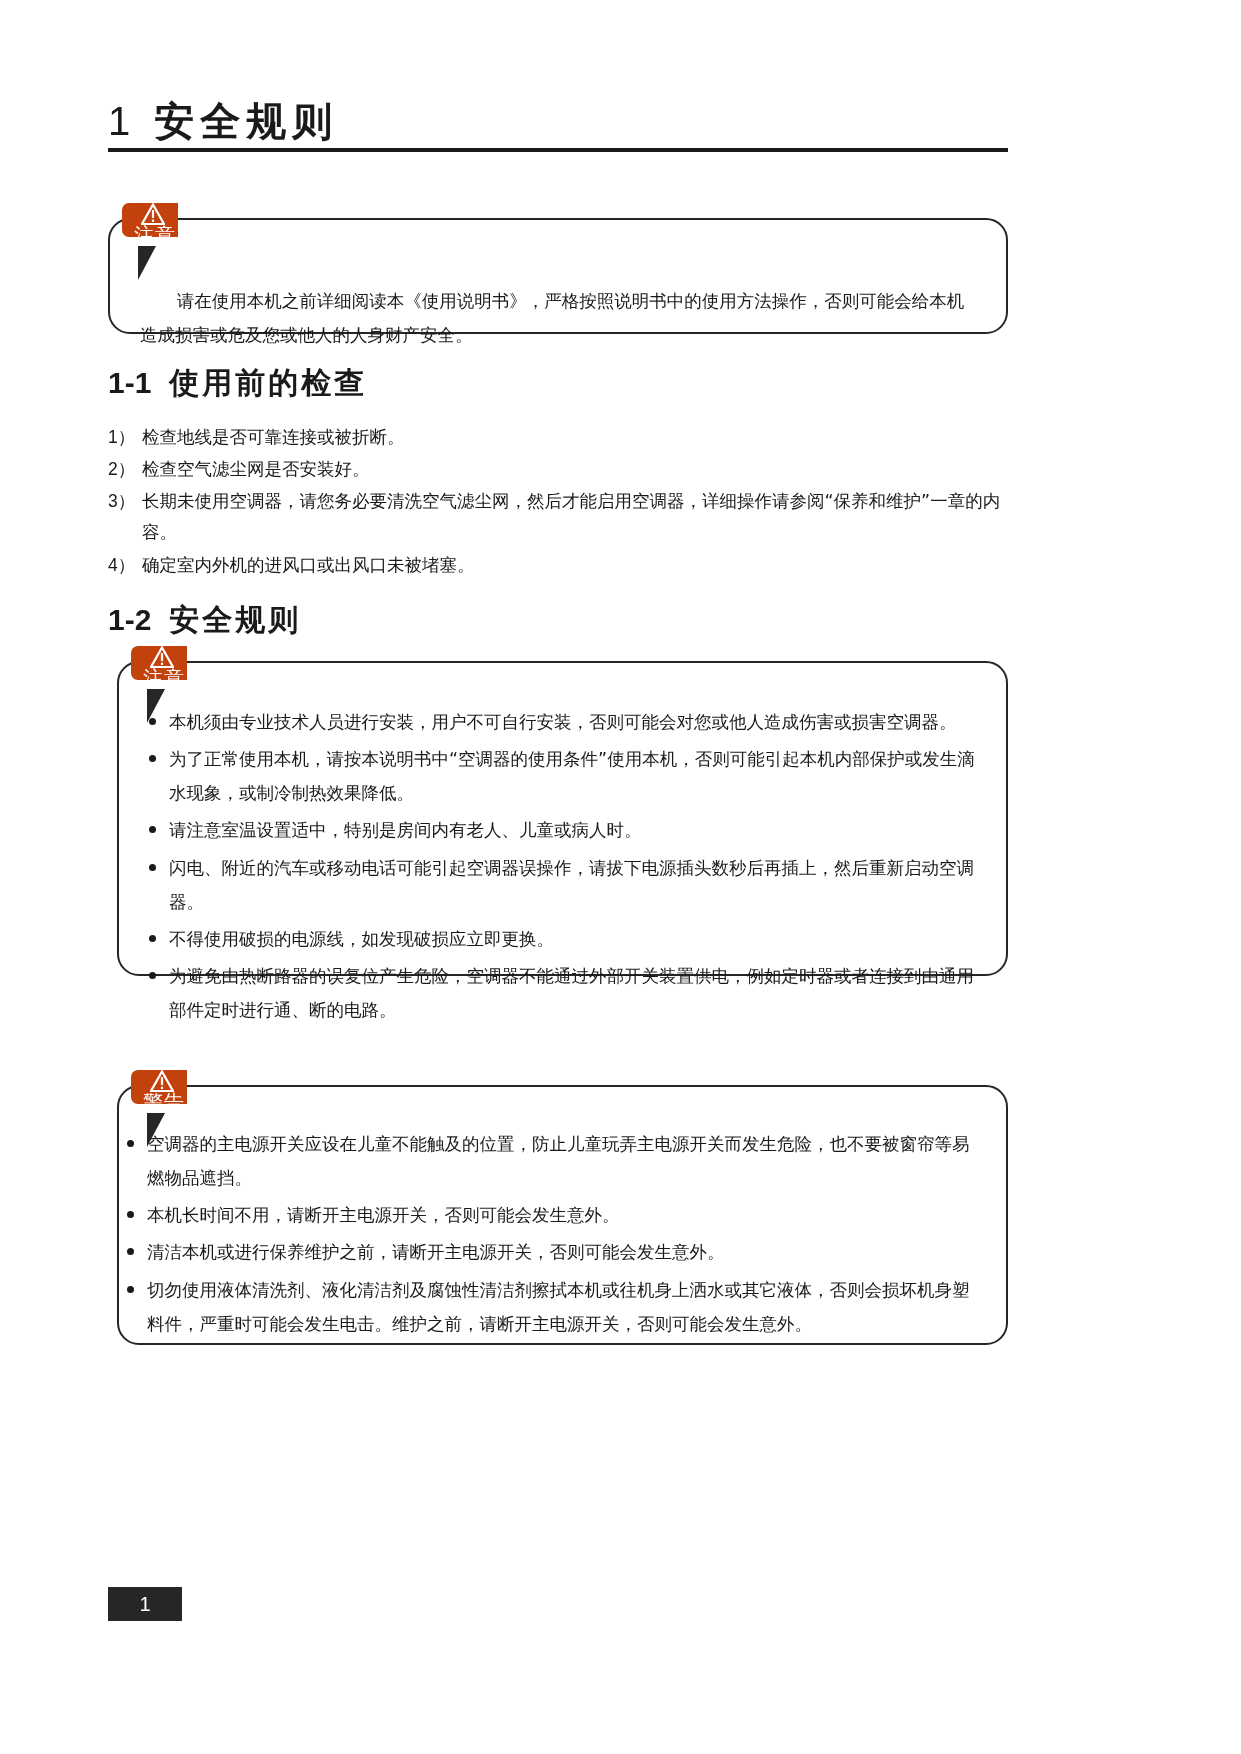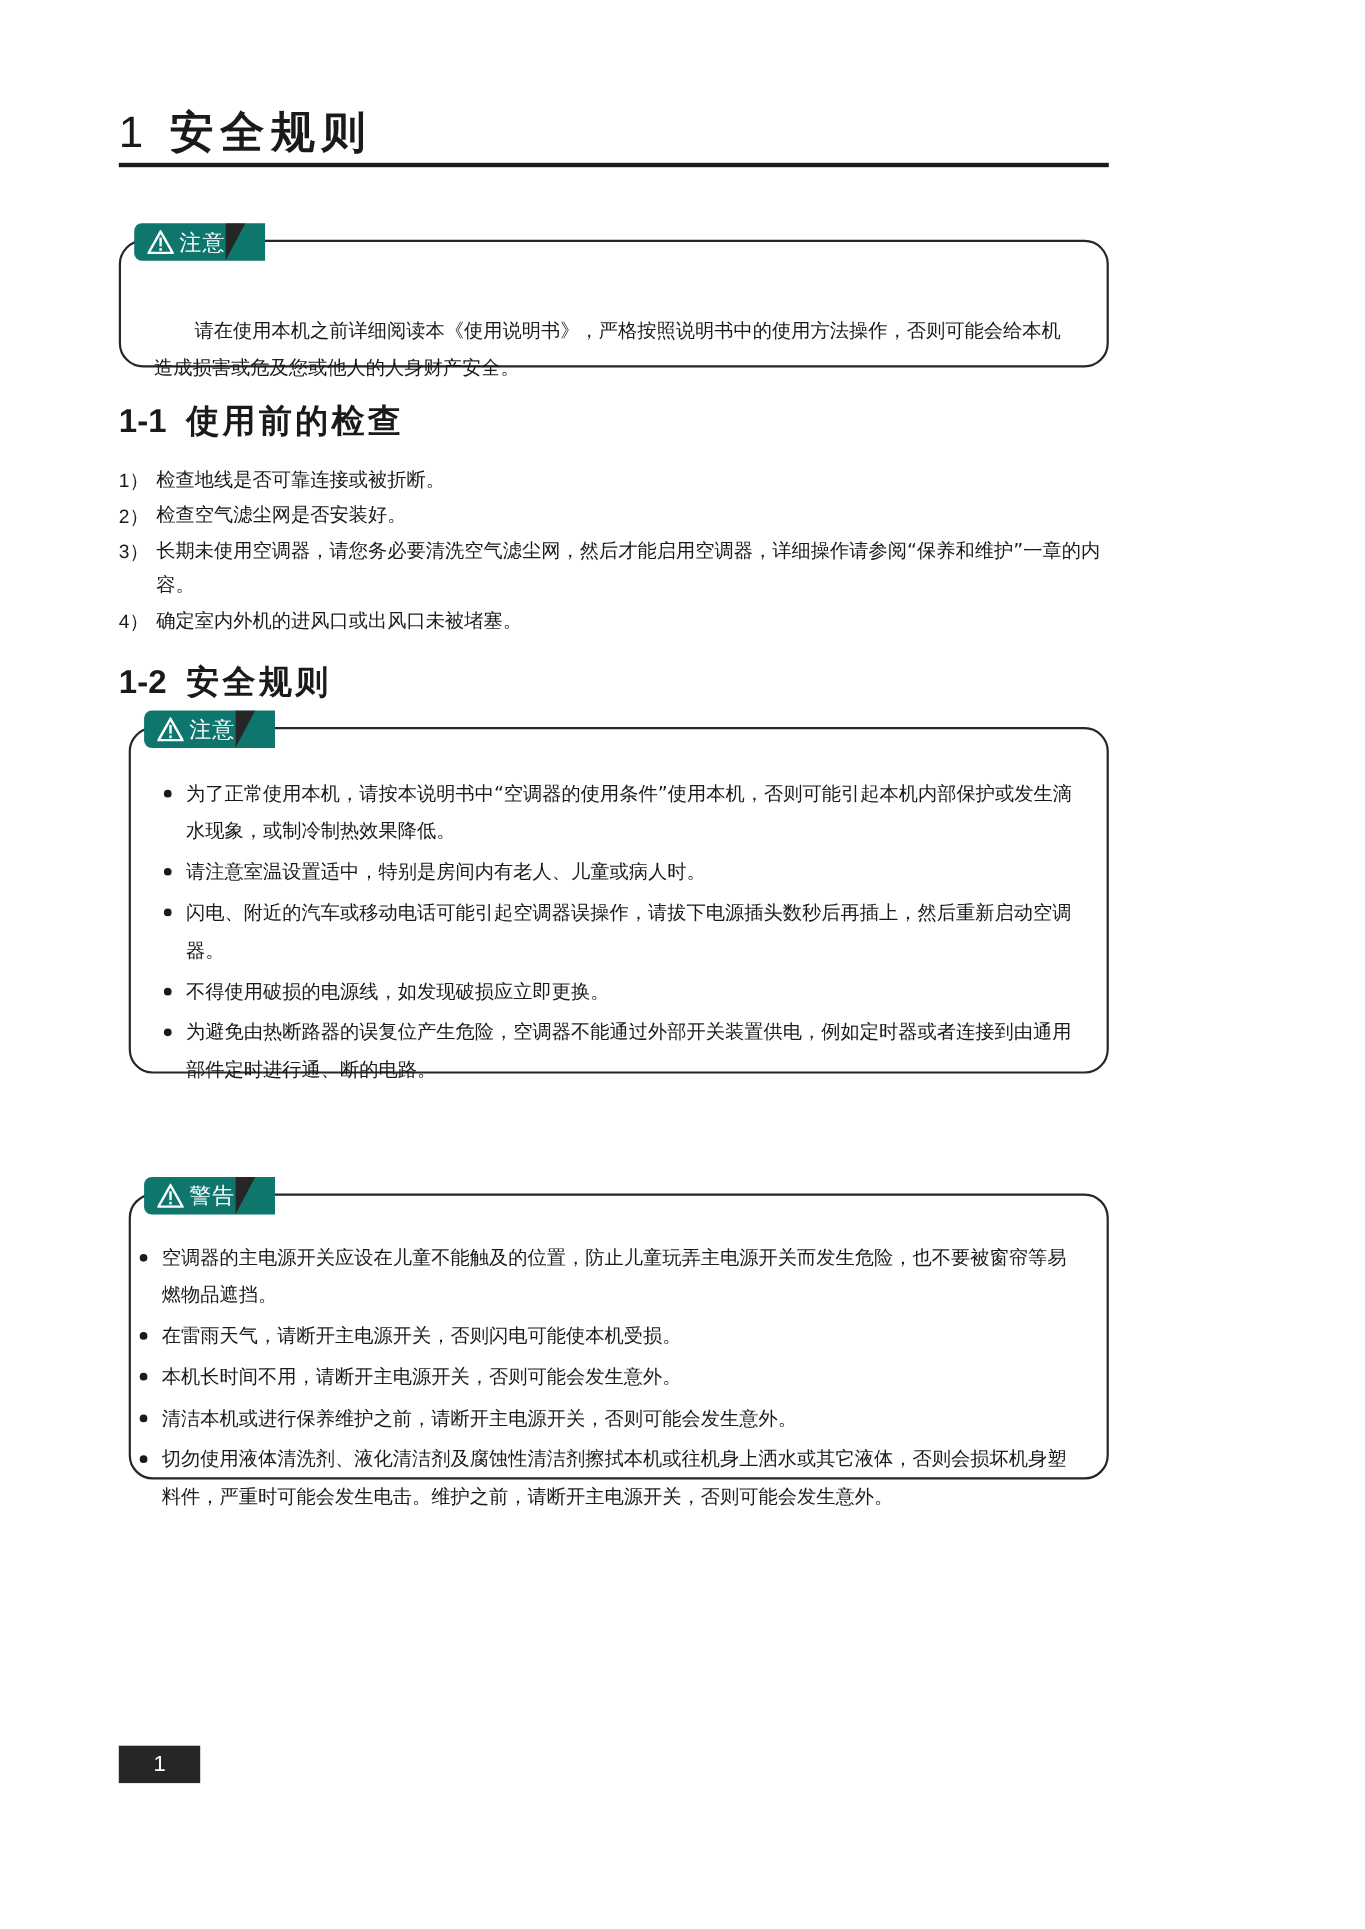--- a/index.html
+++ b/index.html
@@ -57,25 +57,26 @@
     border-radius: 22px;
     background: #ffffff;
   }
   .notice-tab {
     position: absolute;
     top: -17px;
     left: 12px;
     height: 34px;
     display: flex;
     align-items: center;
-    background: #0f766e;
+    background: #c2410c;
     border-radius: 7px 0 0 7px;
     padding: 0 2px 0 12px;
     color: #ffffff;
     z-index: 3;
+    flex-direction: column;
   }
   .notice-tab .tri {
     display: inline-block;
     width: 24px;
     height: 22px;
     position: relative;
     margin-right: 5px;
     flex: 0 0 auto;
   }
   .notice-tab .tri svg { display: block; }
@@ -261,20 +262,21 @@
       </span>
       <span class="tab-label">注意</span>
       <span class="slant">
         <svg width="34" height="34" viewBox="0 0 34 34">
             <polygon points="0,0 18,0 0,34" fill="#262626"></polygon>
           </svg>
       </span>
     </div>
     <div class="notice-body" style="padding:42px 26px 20px 24px;">
       <ul class="blist">
+        <li>本机须由专业技术人员进行安装，用户不可自行安装，否则可能会对您或他人造成伤害或损害空调器。</li>
         <li>为了正常使用本机，请按本说明书中“空调器的使用条件”使用本机，否则可能引起本机内部保护或发生滴水现象，或制冷制热效果降低。</li>
         <li>请注意室温设置适中，特别是房间内有老人、儿童或病人时。</li>
         <li>闪电、附近的汽车或移动电话可能引起空调器误操作，请拔下电源插头数秒后再插上，然后重新启动空调器。</li>
         <li>不得使用破损的电源线，如发现破损应立即更换。</li>
         <li>为避免由热断路器的误复位产生危险，空调器不能通过外部开关装置供电，例如定时器或者连接到由通用部件定时进行通、断的电路。</li>
       </ul>
     </div>
   </div>
 
   <div class="notice" style="left:117px; top:1085px; width:891px; height:260px;">
@@ -289,21 +291,20 @@
       <span class="tab-label">警告</span>
       <span class="slant">
         <svg width="34" height="34" viewBox="0 0 34 34">
             <polygon points="0,0 18,0 0,34" fill="#262626"></polygon>
           </svg>
       </span>
     </div>
     <div class="notice-body" style="padding:40px 26px 20px 2px;">
       <ul class="blist">
         <li>空调器的主电源开关应设在儿童不能触及的位置，防止儿童玩弄主电源开关而发生危险，也不要被窗帘等易燃物品遮挡。</li>
-        <li>在雷雨天气，请断开主电源开关，否则闪电可能使本机受损。</li>
         <li>本机长时间不用，请断开主电源开关，否则可能会发生意外。</li>
         <li>清洁本机或进行保养维护之前，请断开主电源开关，否则可能会发生意外。</li>
         <li>切勿使用液体清洗剂、液化清洁剂及腐蚀性清洁剂擦拭本机或往机身上洒水或其它液体，否则会损坏机身塑料件，严重时可能会发生电击。维护之前，请断开主电源开关，否则可能会发生意外。</li>
       </ul>
     </div>
   </div>
 
   <div class="footer-page">
     <span>1</span>
   </div>

